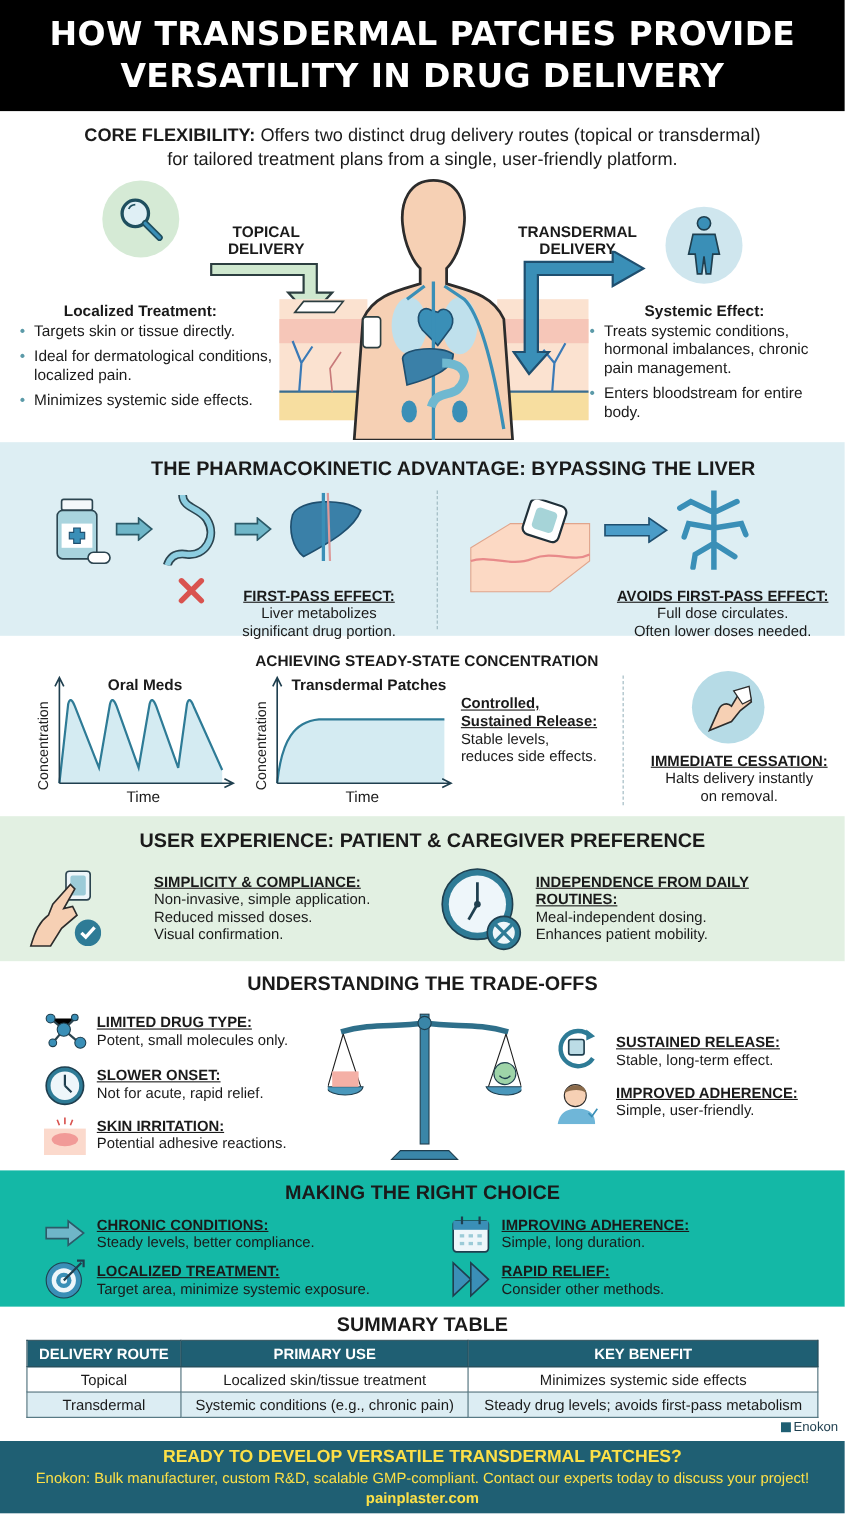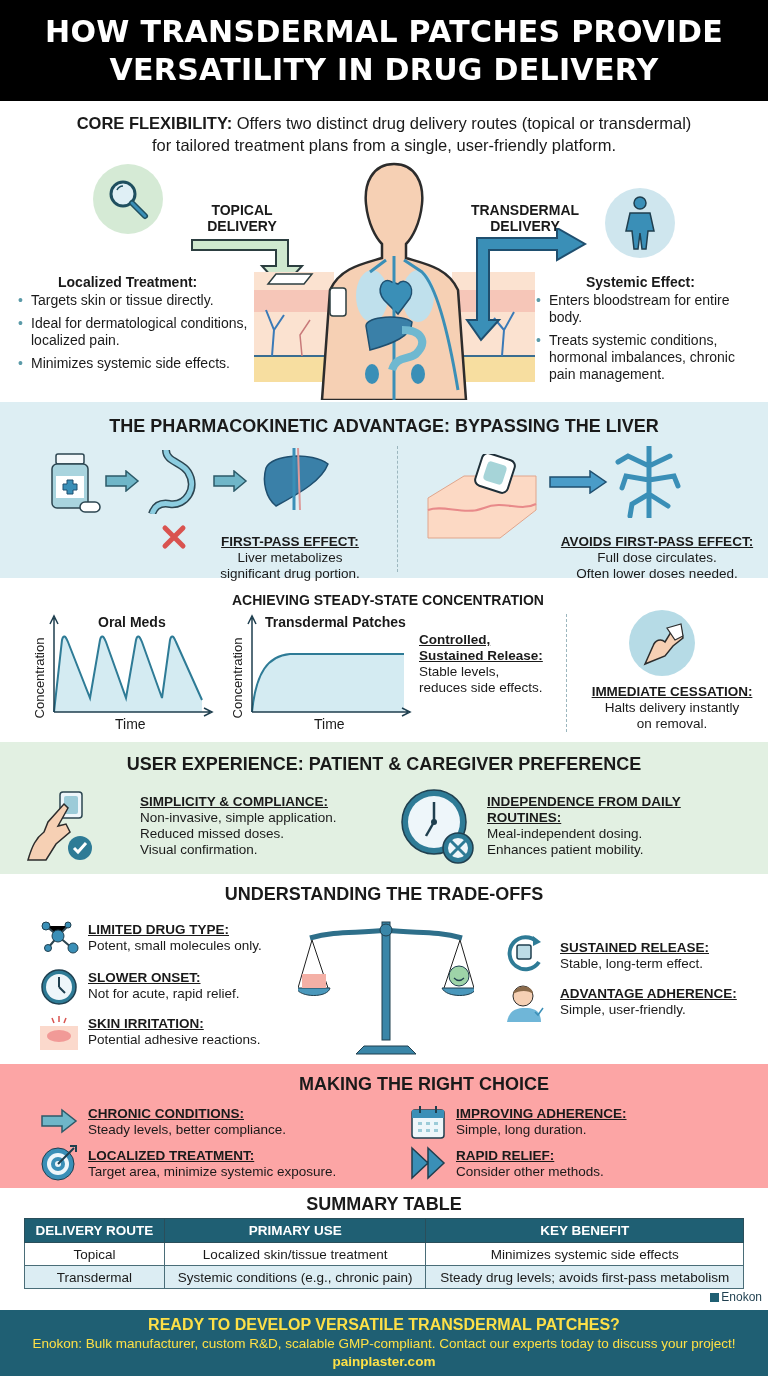--- a/index.html
+++ b/index.html
@@ -13,25 +13,25 @@
   .bold { font-weight: bold; }
   .circle-ic { border-radius: 50%; display: flex; align-items: center; justify-content: center; }
   .label-center { text-align: center; font-weight: bold; font-size: 14px; line-height: 16px; }
   .bullets { list-style: none; font-size: 14px; line-height: 17px; }
   .bullets li { position: relative; padding-left: 13px; margin-bottom: 6px; }
   .bullets li::before { content: "•"; position: absolute; left: 0; color: #5b9aa8; }
   .section { position: absolute; left: 0; width: 768px; }
   .sec-title { position: absolute; width: 100%; text-align: center; font-weight: bold; font-size: 18px; }
   .t-head { font-weight: bold; font-size: 13.5px; line-height: 16px; text-decoration: underline; }
   .t-body { font-size: 13.5px; line-height: 16px; }
-  .pk { top: 402px; height: 176px; background: #ddeef3; }
+  .pk { top: 402px; height: 176px; background: #ddeef3; padding-left: 28px; }
   .ss { top: 582px; height: 160px; background: #ffffff; }
   .ux { top: 742px; height: 132px; background: #e2f0e2; }
   .to { top: 874px; height: 190px; background: #ffffff; }
-  .mc { top: 1064px; height: 124px; background: #fca5a5; padding-left: 40px; }
+  .mc { top: 1064px; height: 124px; background: #14b8a6; }
   .st { top: 1188px; height: 108px; background: #ffffff; }
   table.sum { position: absolute; left: 24px; top: 30px; width: 720px; border-collapse: collapse; font-size: 13.5px; }
   table.sum th { background: #1f5f73; color: #fff; font-weight: bold; height: 24px; border: 1px solid #2a4e5a; }
   table.sum td { height: 23px; text-align: center; border: 1px solid #4a6d78; }
   table.sum tr.alt td { background: #dcedf3; }
   .footer { position: absolute; top: 1310px; left: 0; width: 768px; height: 66px; background: #1f5f73; color: #fde047; text-align: center; padding-top: 5px; }
   .footer .f1 { font-weight: bold; font-size: 16px; line-height: 20px; }
   .footer .f2 { font-size: 13.5px; line-height: 18px; }
   .footer .f3 { font-weight: bold; font-size: 13.5px; line-height: 17px; }
   .dash-v { position: absolute; width: 0; border-left: 1px dashed #9bb6be; }
@@ -118,22 +118,22 @@
     <path d="M16 112 L2 92 H12 V10 H92 V0 L120 16 L92 32 V22 H24 V92 H34 Z" fill="#3a8fb7" stroke="#1f4f6f" stroke-width="2"></path>
   </svg>
   <div class="abs circle-ic" style="left:605px;top:28px;width:70px;height:70px;background:#cfe6ee;">
     <svg width="40" height="56" viewBox="0 0 40 56">
         <circle cx="20" cy="8" r="6" fill="#3a8fb7" stroke="#1f3f4f" stroke-width="1.5"></circle>
         <path d="M10 18 H30 L34 36 H28 L26 54 H22 L20 38 L18 54 H14 L12 36 H6 Z" fill="#3a8fb7" stroke="#1f3f4f" stroke-width="1.5"></path>
       </svg>
   </div>
   <div class="abs bold" style="left:586px;top:114px;font-size:14px;">Systemic Effect:</div>
   <ul class="abs bullets" style="left:536px;top:132px;width:220px;">
+    <li>Treats systemic conditions, hormonal imbalances, chronic pain management.</li>
     <li>Enters bloodstream for entire body.</li>
-    <li>Treats systemic conditions, hormonal imbalances, chronic pain management.</li>
   </ul>
 </div>
 
 <div class="section pk">
   <div class="sec-title" style="top:14px;">THE PHARMACOKINETIC ADVANTAGE: BYPASSING THE LIVER</div>
 
   <svg class="abs" style="left:50px;top:50px;" width="52" height="62" viewBox="0 0 52 62">
     <rect x="6" y="2" width="28" height="10" rx="2" fill="#f4f8fa" stroke="#2c4550" stroke-width="1.5"></rect>
     <rect x="2" y="12" width="36" height="44" rx="5" fill="#a9d4de" stroke="#2c4550" stroke-width="1.5"></rect>
     <rect x="6" y="24" width="28" height="22" fill="#ffffff"></rect>
@@ -312,21 +312,21 @@
     <div class="t-head">SUSTAINED RELEASE:</div>
     <div class="t-body">Stable, long-term effect.</div>
   </div>
   <svg class="abs" style="left:505px;top:108px;" width="40" height="40" viewBox="0 0 40 40">
     <path d="M2 40 C4 28 12 26 20 26 C28 26 36 28 36 40 Z" fill="#6fb6d8"></path>
     <circle cx="18" cy="14" r="10" fill="#f6d0b4" stroke="#2c2c2c"></circle>
     <path d="M8 12 C10 2 28 2 28 12 C24 8 14 8 8 12 Z" fill="#8a6a4a"></path>
     <path d="M30 30 L33 33 L38 26" stroke="#3a8fb7" stroke-width="1.5" fill="none"></path>
   </svg>
   <div class="abs" style="left:560px;top:112px;">
-    <div class="t-head">ADVANTAGE ADHERENCE:</div>
+    <div class="t-head">IMPROVED ADHERENCE:</div>
     <div class="t-body">Simple, user-friendly.</div>
   </div>
 </div>
 
 <div class="section mc">
   <div class="sec-title" style="top:10px;">MAKING THE RIGHT CHOICE</div>
   <svg class="abs" style="left:40px;top:44px;" width="38" height="26" viewBox="0 0 38 26">
       <path d="M2 8 H22 V2 L36 13 L22 24 V18 H2 Z" fill="#6fb6c8" stroke="#2c5a68" stroke-width="1.5"></path>
     </svg>
   <div class="abs" style="left:88px;top:42px;">

